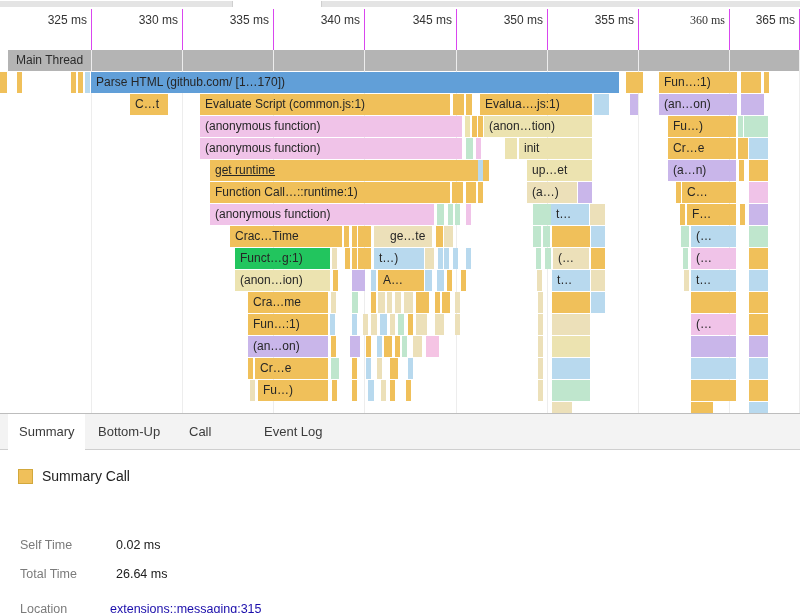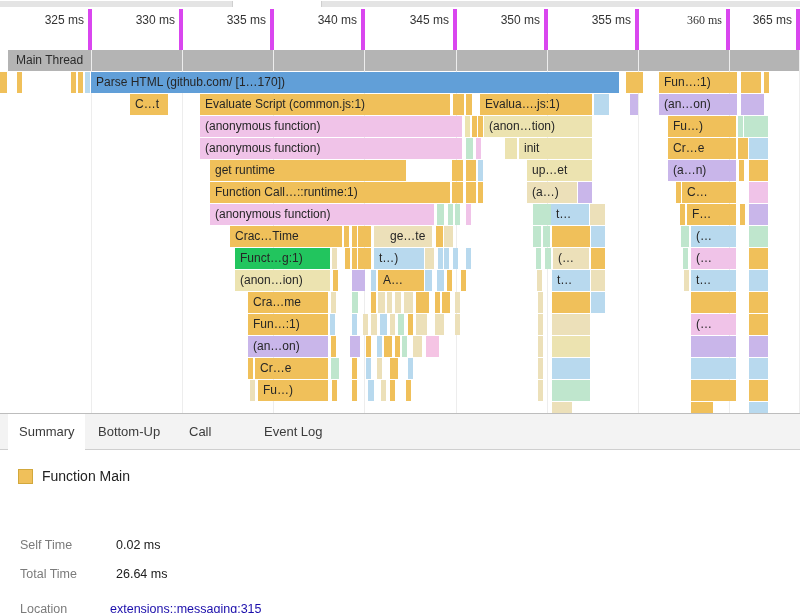--- a/index.html
+++ b/index.html
@@ -16,21 +16,21 @@
   .topstrip{position:absolute;left:0;top:0;width:800px;height:9px;
     background:#ffffff;border-bottom:1px solid #d9d9d9;}
   .topstrip .track{position:absolute;left:0;top:1px;height:6px;width:800px;
     background:#e4e4e4;}
   .topstrip .thumb{position:absolute;top:1px;height:6px;background:#ffffff;
     border-left:1px solid #cfcfcf;border-right:1px solid #cfcfcf;}
 
   
   .ruler{position:absolute;left:0;top:9px;width:800px;height:41px;
     background:#ffffff;border-bottom:1px solid #cfcfcf;overflow:hidden;}
-  .tick{position:absolute;top:0;height:41px;border-right:4px solid #d946ef;
+  .tick{position:absolute;top:0;height:41px;border-right:1px solid #d946ef;
     box-sizing:border-box;}
   .tick span{position:absolute;right:4px;top:4px;font-size:12px;color:#333;
     white-space:nowrap;}
 
   
   .flame{position:absolute;left:0;top:50px;width:800px;height:363px;
     background:#ffffff;overflow:hidden;}
   .vgrid{position:absolute;top:0;height:363px;width:1px;background:#ededed;}
   .threadhdr{position:absolute;left:0;top:0;width:800px;height:21px;
     background:#b4b4b4;box-sizing:border-box;margin-left:8px;}
@@ -146,21 +146,21 @@
       <div class="bar" style="left: 749px; width: 19px; top: 66px; background: rgb(191, 230, 205);"></div>
       <div class="bar" style="left: 200px; width: 262px; top: 88px; background: rgb(240, 195, 232);">(anonymous function)</div>
       <div class="bar" style="left: 466px; width: 7px; top: 88px; background: rgb(191, 230, 205);"></div>
       <div class="bar" style="left: 476px; width: 4px; top: 88px; background: rgb(240, 195, 232);"></div>
       <div class="bar" style="left: 505px; width: 12px; top: 88px; background: rgb(236, 227, 176);"></div>
       <div class="bar" style="left: 519px; width: 73px; top: 88px; background: rgb(236, 227, 176);">init</div>
       <div class="bar" style="left: 668px; width: 68px; top: 88px; background: rgb(240, 192, 90);">Cr…e</div>
       <div class="bar" style="left: 738px; width: 3px; top: 88px; background: rgb(240, 192, 90);"></div>
       <div class="bar" style="left: 743px; width: 3px; top: 88px; background: rgb(240, 192, 90);"></div>
       <div class="bar" style="left: 749px; width: 19px; top: 88px; background: rgb(184, 217, 238);"></div>
-      <div class="bar" style="left: 210px; width: 196px; top: 110px; background: rgb(240, 192, 90);">get runtime</div>
+      <div class="bar" style="left: 210px; width: 279px; top: 110px; background: rgb(240, 192, 90); text-decoration: underline;">get runtime</div>
       <div class="bar" style="left: 452px; width: 11px; top: 110px; background: rgb(240, 192, 90);"></div>
       <div class="bar" style="left: 466px; width: 10px; top: 110px; background: rgb(240, 192, 90);"></div>
       <div class="bar" style="left: 478px; width: 4px; top: 110px; background: rgb(184, 217, 238);"></div>
       <div class="bar" style="left: 527px; width: 65px; top: 110px; background: rgb(236, 227, 176);">up…et</div>
       <div class="bar" style="left: 668px; width: 68px; top: 110px; background: rgb(201, 182, 234);">(a…n)</div>
       <div class="bar" style="left: 739px; width: 3px; top: 110px; background: rgb(240, 192, 90);"></div>
       <div class="bar" style="left: 749px; width: 19px; top: 110px; background: rgb(240, 192, 90);"></div>
       <div class="bar" style="left: 210px; width: 240px; top: 132px; background: rgb(240, 192, 90);">Function Call…::runtime:1)</div>
       <div class="bar" style="left: 452px; width: 11px; top: 132px; background: rgb(240, 192, 90);"></div>
       <div class="bar" style="left: 466px; width: 10px; top: 132px; background: rgb(240, 192, 90);"></div>
@@ -309,21 +309,21 @@
     <div class="tabbar" id="tabbar">
         <div class="tab active" style="left: 8px; width: 77px;">Summary</div>
         <div class="tab" style="left: 87px; width: 89px;">Bottom-Up</div>
         <div class="tab" style="left: 178px; width: 79px;">Call Event</div>
         <div class="tab" style="left: 253px; width: 84px;">Event Log</div>
       </div>
 
     <div class="detail">
       <div class="legendrow">
         <span class="swatch" id="evt-swatch" style="background: rgb(240, 192, 90);"></span>
-        <span class="name">Function Main</span>
+        <span class="name">Summary Call</span>
       </div>
       <div id="fields">
           <div class="kv" style="top: 88px; height: 18px; width: 700px;">
             <span class="k">Self Time</span>
             <span class="v" style="left: 96px;">0.02 ms</span>
           </div>
           <div class="kv" style="top: 117px; height: 18px; width: 700px;">
             <span class="k">Total Time</span>
             <span class="v" style="left: 96px;">26.64 ms</span>
           </div>

